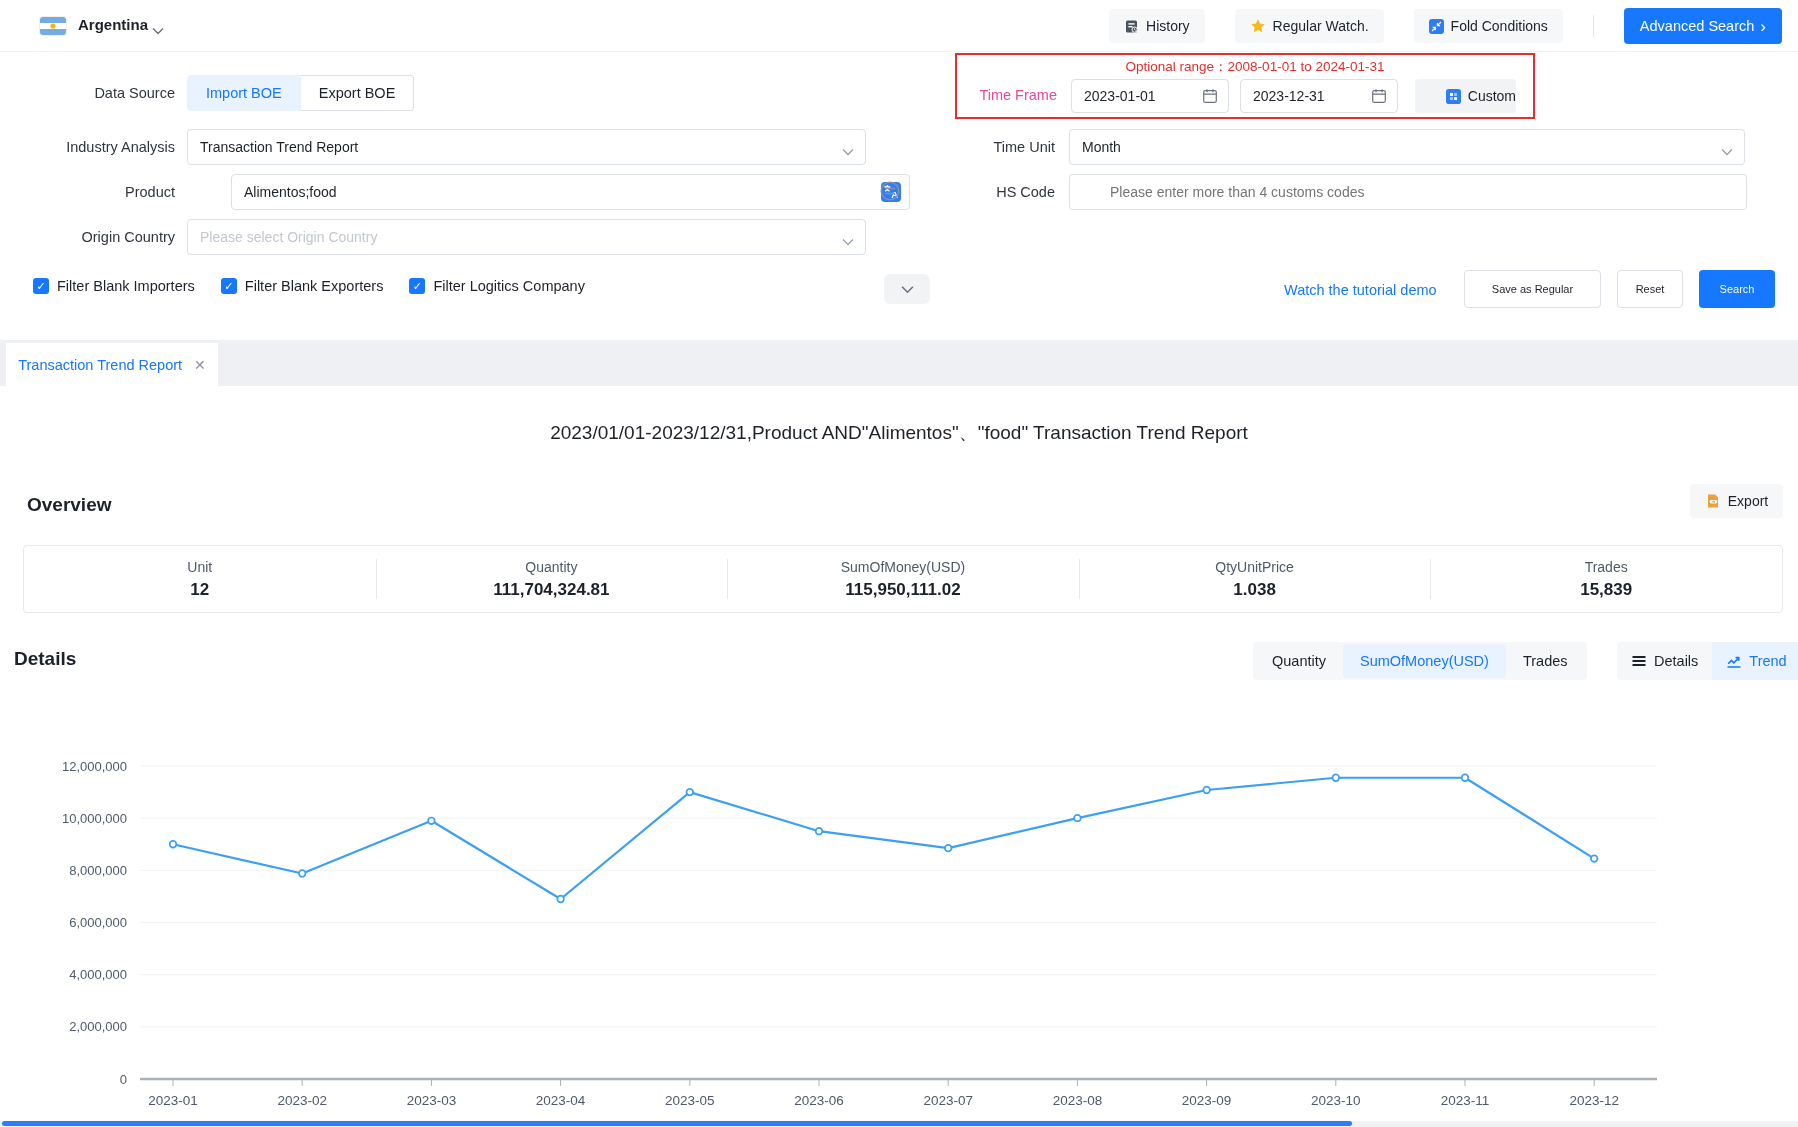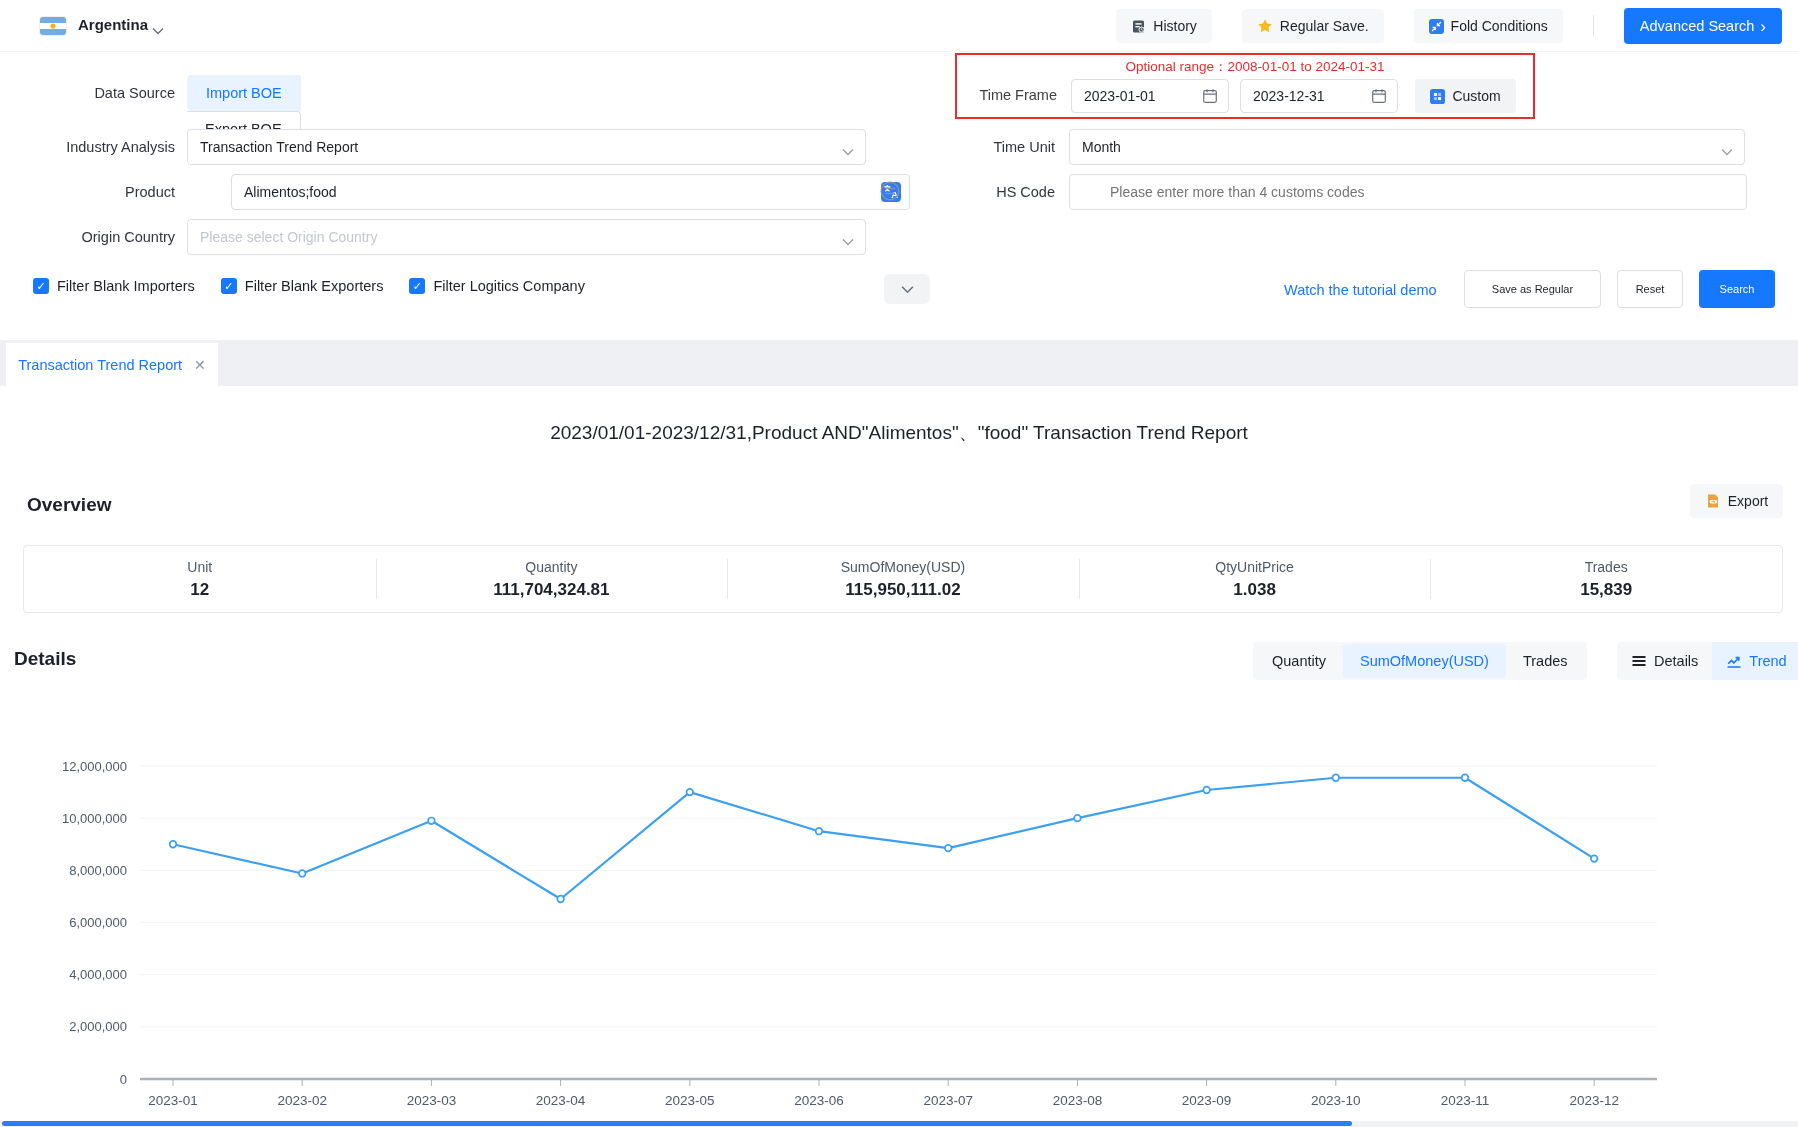--- a/index.html
+++ b/index.html
@@ -19,31 +19,31 @@
   .primary-btn .arrow { font-size:17px; line-height:1; }
 
   
   #form { position:absolute; top:52px; left:0; width:1798px; height:288px; background:#fff; }
   .fld-label { position:absolute; font-size:14.5px; color:#303540; text-align:right; line-height:36px; }
   .input, .select { position:absolute; height:36px; border:1px solid #dcdfe4; border-radius:4px; background:#fff; font-size:14px; color:#1d2129; }
   .select { display:flex; align-items:center; padding:0 30px 0 12px; cursor:pointer; }
   .select .sel-caret { position:absolute; right:11px; top:13px; }
   .placeholder { color:#c2c7cf; }
   input.text-input { padding:0 12px; font-family:inherit; outline:none; }
-  .seg-group { position:absolute; display:flex;flex-direction:column; }
+  .seg-group { position:absolute; display:flex; }
   .seg-btn { height:36px; padding:0 18px; display:flex; align-items:center; font-size:14.5px; font-family:inherit; cursor:pointer; background:#fff; border:1px solid #dcdfe4; color:#1d2129; }
   .seg-btn.first { border-radius:4px 0 0 4px; }
   .seg-btn.last { border-radius:0 4px 4px 0; border-left:none; }
   .seg-btn.selected { background:#e8f3ff; border-color:#e8f3ff; color:#1677ff; }
 
   #timeframe-box { position:absolute; left:955px; top:1px; width:580px; height:66px; border:2px solid #e62e2e; background:#fff; }
   #optional-range { position:absolute; top:3px; left:0; width:100%; text-align:center; font-size:13.5px; color:#e62e2e;padding-left:20px; }
-  .tf-label { position:absolute; left:0; top:22px; width:100px; text-align:right; font-size:14.5px; color:#404040; line-height:36px; }
+  .tf-label { position:absolute; left:0; top:22px; width:100px; text-align:right; font-size:14.5px; color:#ec4899; line-height:36px; }
   .date-input { position:absolute; top:24px; height:34px; width:158px; border:1px solid #dcdfe4; border-radius:4px; display:flex; align-items:center; justify-content:space-between; padding:0 10px 0 12px; font-size:14px; cursor:pointer; background:#fff; }
-  .custom-btn { position:absolute; top:24px; left:458px; width:101px; height:34px; background:#f2f3f5; border:none; border-radius:4px; display:flex; align-items:center; justify-content:center; gap:7px; font-size:14px; font-family:inherit; color:#1d2129; cursor:pointer; }
+  .custom-btn { position:absolute; top:24px; left:458px; width:101px; height:34px; background:#f2f3f5; border:none; border-radius:4px; display:flex; align-items:center; justify-content:flex-end; gap:7px; font-size:14px; font-family:inherit; color:#1d2129; cursor:pointer; }
 
   .inline-icon { display:inline-flex; align-items:center; }
   .translate-badge { position:absolute; right:9px; top:8px; width:20px; height:20px; cursor:pointer; }
   #product-extra-icon { position:absolute; left:879px; top:128px; width:22px; height:22px; cursor:pointer; }
 
   #filter-row { position:absolute; left:33px; top:226px; display:flex; gap:26px; align-items:center; }
   .filter-item { display:flex; align-items:center; gap:8px; cursor:pointer; }
   .checkbox { width:16px; height:16px; background:#1677ff; border-radius:3px; color:#fff; font-size:11px; line-height:16px; text-align:center; }
   .filter-label { font-size:14.5px; color:#1d2129; }
   #collapse-btn { position:absolute; left:884px; top:222px; width:46px; height:30px; background:#f2f3f5; border:none; border-radius:6px; cursor:pointer; display:flex; align-items:center; justify-content:center; }
@@ -111,21 +111,21 @@
           </svg>
       </span>
       <span>History</span>
     </button>
     <button class="hdr-btn">
       <span class="inline-icon">
         <svg width="16" height="16" viewBox="0 0 16 16">
             <path d="M8 1.2l2.1 4.3 4.7.7-3.4 3.3.8 4.7L8 12l-4.2 2.2.8-4.7L1.2 6.2l4.7-.7z" fill="#F7BA1E"></path>
           </svg>
       </span>
-      <span>Regular Save.</span>
+      <span>Regular Watch.</span>
     </button>
     <button class="hdr-btn">
       <span class="inline-icon">
         <svg width="15" height="15" viewBox="0 0 15 15">
             <rect width="15" height="15" rx="3" fill="#2e7cf6"></rect>
             <path d="M8.4 6.6L12 3M8.4 3.9v2.7h2.7" stroke="#fff" stroke-width="1.2" fill="none"></path>
             <path d="M6.6 8.4L3 12M6.3 11.1V8.4H3.6" stroke="#fff" stroke-width="1.2" fill="none"></path>
           </svg>
       </span>
       <span>Fold Conditions</span>

